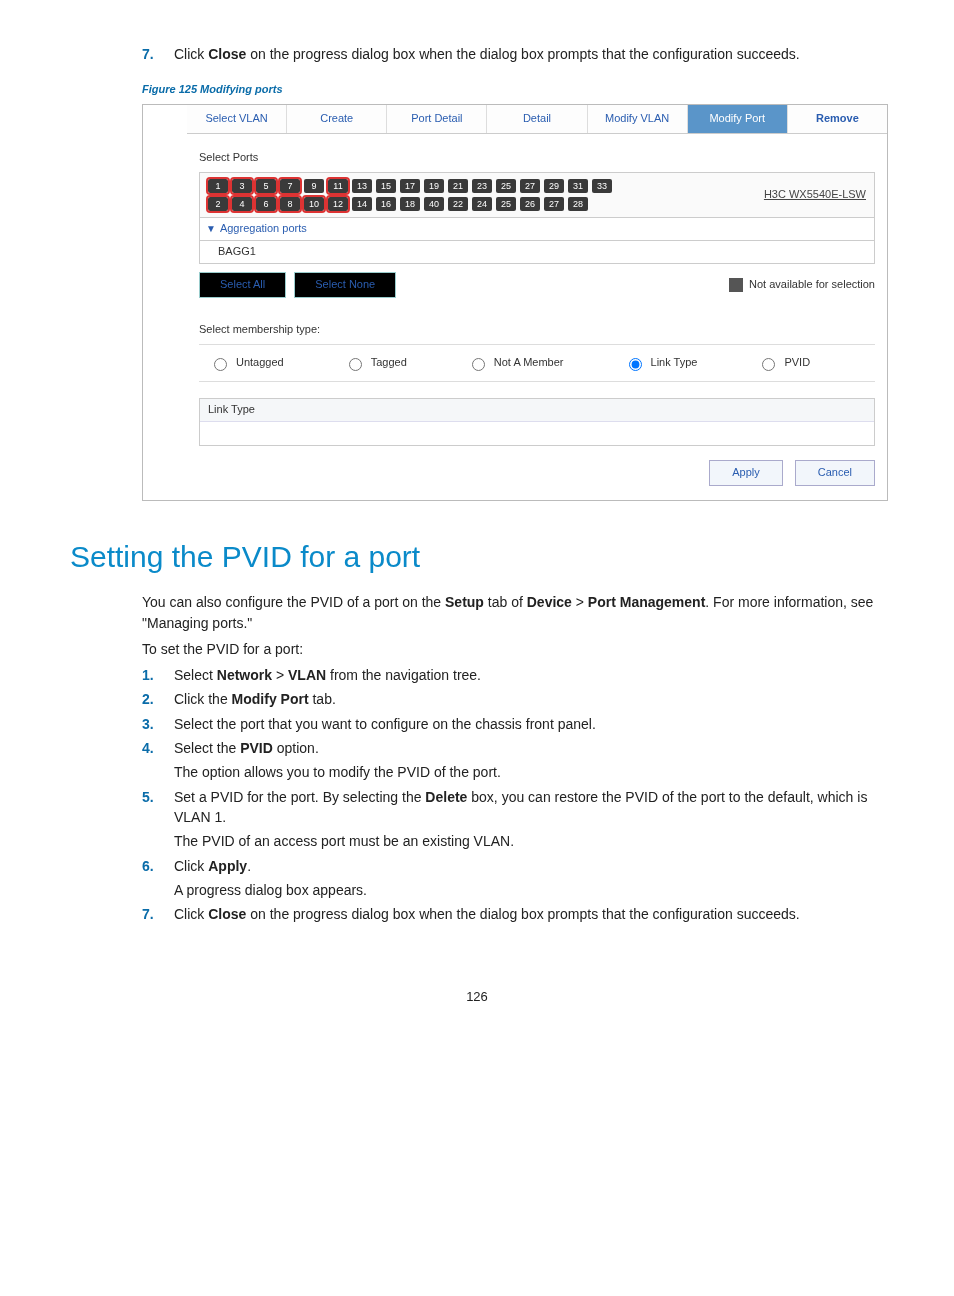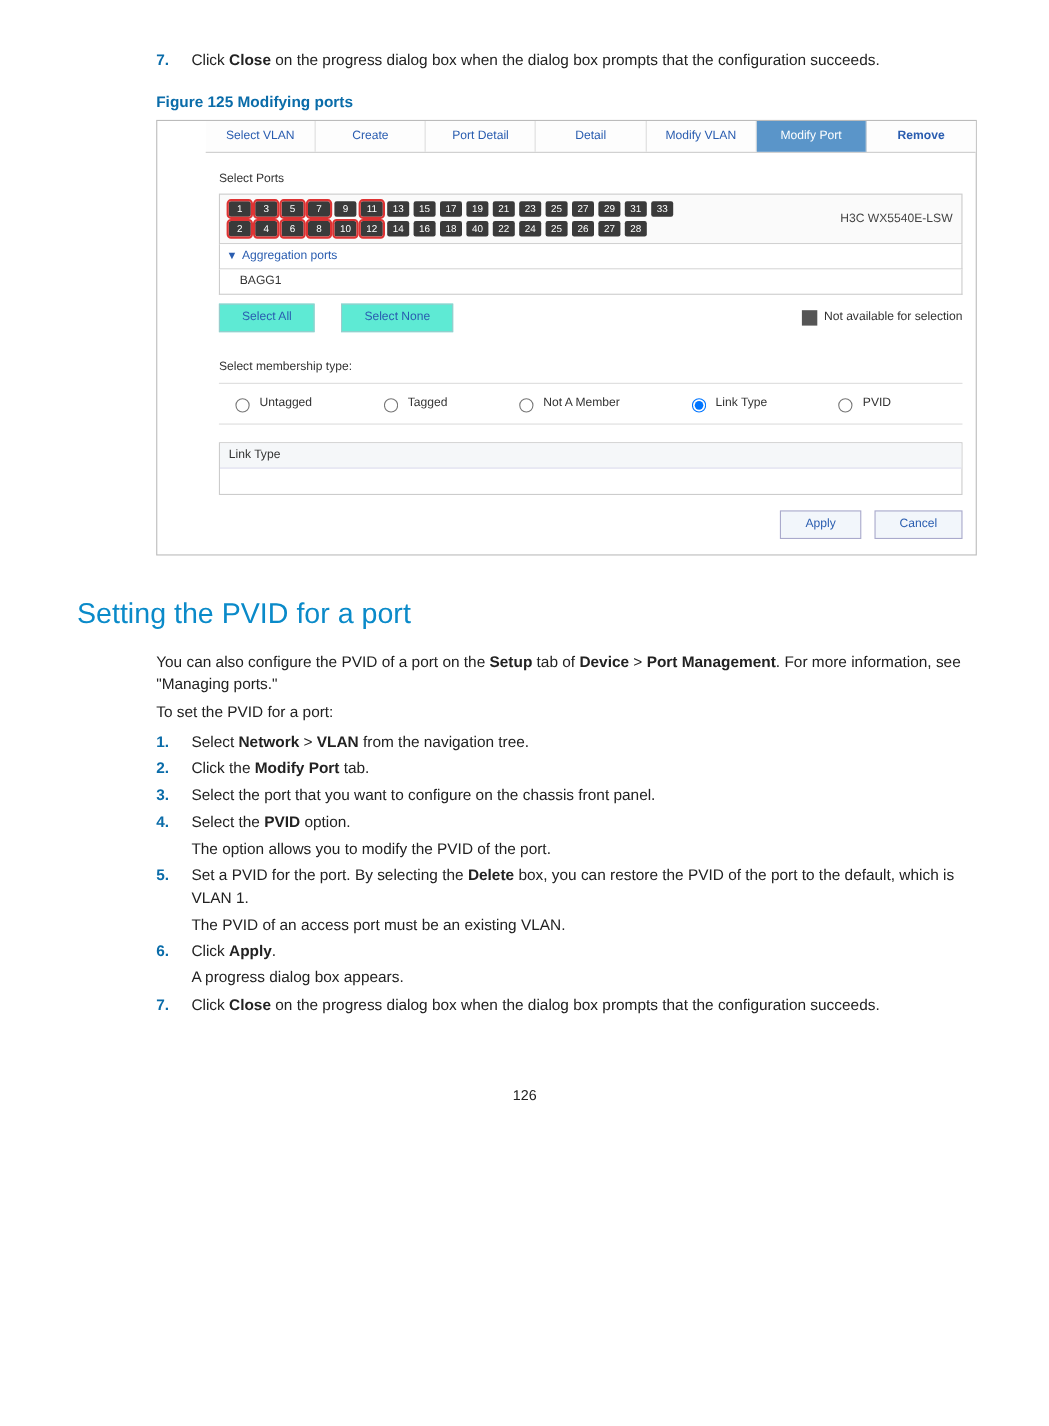--- a/index.html
+++ b/index.html
@@ -10,21 +10,21 @@
     padding: 40px 80px 60px 80px;
     width: 954px;
     box-sizing: border-box;
     line-height: 1.45;
   }
   .ol-row { display:flex; margin: 4px 0 4px 62px; }
   .ol-num { color:#0a6ca9; font-weight:bold; width:32px; flex:0 0 32px; }
   .ol-txt { flex:1; }
   .ol-sub { margin: 4px 0 4px 94px; }
   b { font-weight:bold; }
-  .fig-caption { color:#0a6ca9; font-weight:bold; margin:18px 0 6px 62px; font-size:14px;}
+  .fig-caption { color:#0a6ca9; font-weight:bold; margin:18px 0 6px 62px; font-size:11px;font-style:italic;}
   .screenshot {
     margin-left:62px;
     border:1px solid #bbb;
     font-size:11px;
     color:#333;
     width:700px;
     padding-left:44px;
   }
   .tabs { display:flex; border-bottom:1px solid #ccc; background:#fdfdfd;}
   .tab {
@@ -47,53 +47,53 @@
     display:flex; align-items:center;
   }
   .port-grid { display:flex; flex-direction:column; gap:4px; }
   .port-row { display:flex; gap:4px;}
   .port {
     width:20px; height:14px; background:#3a3a3a; color:#fff;
     font-size:9px; display:flex; align-items:center; justify-content:center;
     border-radius:2px;
   }
   .port.sel { outline:2px solid #d33; }
-  .model { margin-left:auto; color:#444; font-size:11px;}
+  .model { margin-left:auto; color:#444; font-size:11px;text-decoration:underline;}
   .agg-head {
     border:1px solid #ccc; border-top:none; padding:3px 6px;
     background:#fff; color:#2a5db0; cursor:pointer;
   }
   .agg-head::before{content:"▼"; font-size:10px; margin-right:4px; color:#2a5db0;}
   .agg-item {
     border:1px solid #ccc; border-top:none; padding:3px 18px; background:#fff;
   }
   .btn-row { margin-top:8px; display:flex; align-items:center;}
   .lbtn {
-    border:1px solid #9cc; background:#5eead4; color:#2a5db0;
-    padding:4px 20px; font-size:11px; margin-right:24px; cursor:pointer;
+    border:1px solid #9cc; background:#000000; color:#2a5db0;
+    padding:4px 20px; font-size:11px; margin-right:8px; cursor:pointer;
   }
   .legend { display:flex; align-items:center; gap:6px; margin-left:auto;}
   .swatch { width:14px; height:14px; background:#555;}
   .radio-row { display:flex; gap:60px; padding:10px 10px; border-top:1px solid #ddd; border-bottom:1px solid #ddd;}
   .radio-opt { display:flex; gap:6px; align-items:flex-end;}
   .link-row { padding:14px 10px; border-bottom:1px solid #ddd;}
   .link-row select { font-size:11px; padding:1px 2px;}
   .sel-ports-box {
     border:1px solid #ccc; height:46px; margin:6px 0 0 0; background:#fff;
   }
   .sel-ports-head {
     border-bottom:1px solid #dde; padding:3px 8px; background:#f5f7f9; font-size:11px;
   }
   .final-btns { display:flex; gap:12px; justify-content:flex-end; margin-top:14px;}
   .fbtn {
     border:1px solid #aac; background:#f2f6fb; color:#2a5db0;
     padding:4px 22px; font-size:11px; cursor:pointer;
   }
   h1.section {
-    color:#0a8ac9; font-weight:normal; font-size:26px;
+    color:#0a8ac9; font-weight:normal; font-size:30px;
     font-family: "Segoe UI Light","Segoe UI",Arial,sans-serif;
     margin:34px 0 14px -10px;
   }
   .para { margin: 6px 0 6px 62px; }
   .page-num { text-align:center; margin-top:64px; font-size:13px;}
 </style>
 </head>
 <body>
 
 <div class="ol-row">

